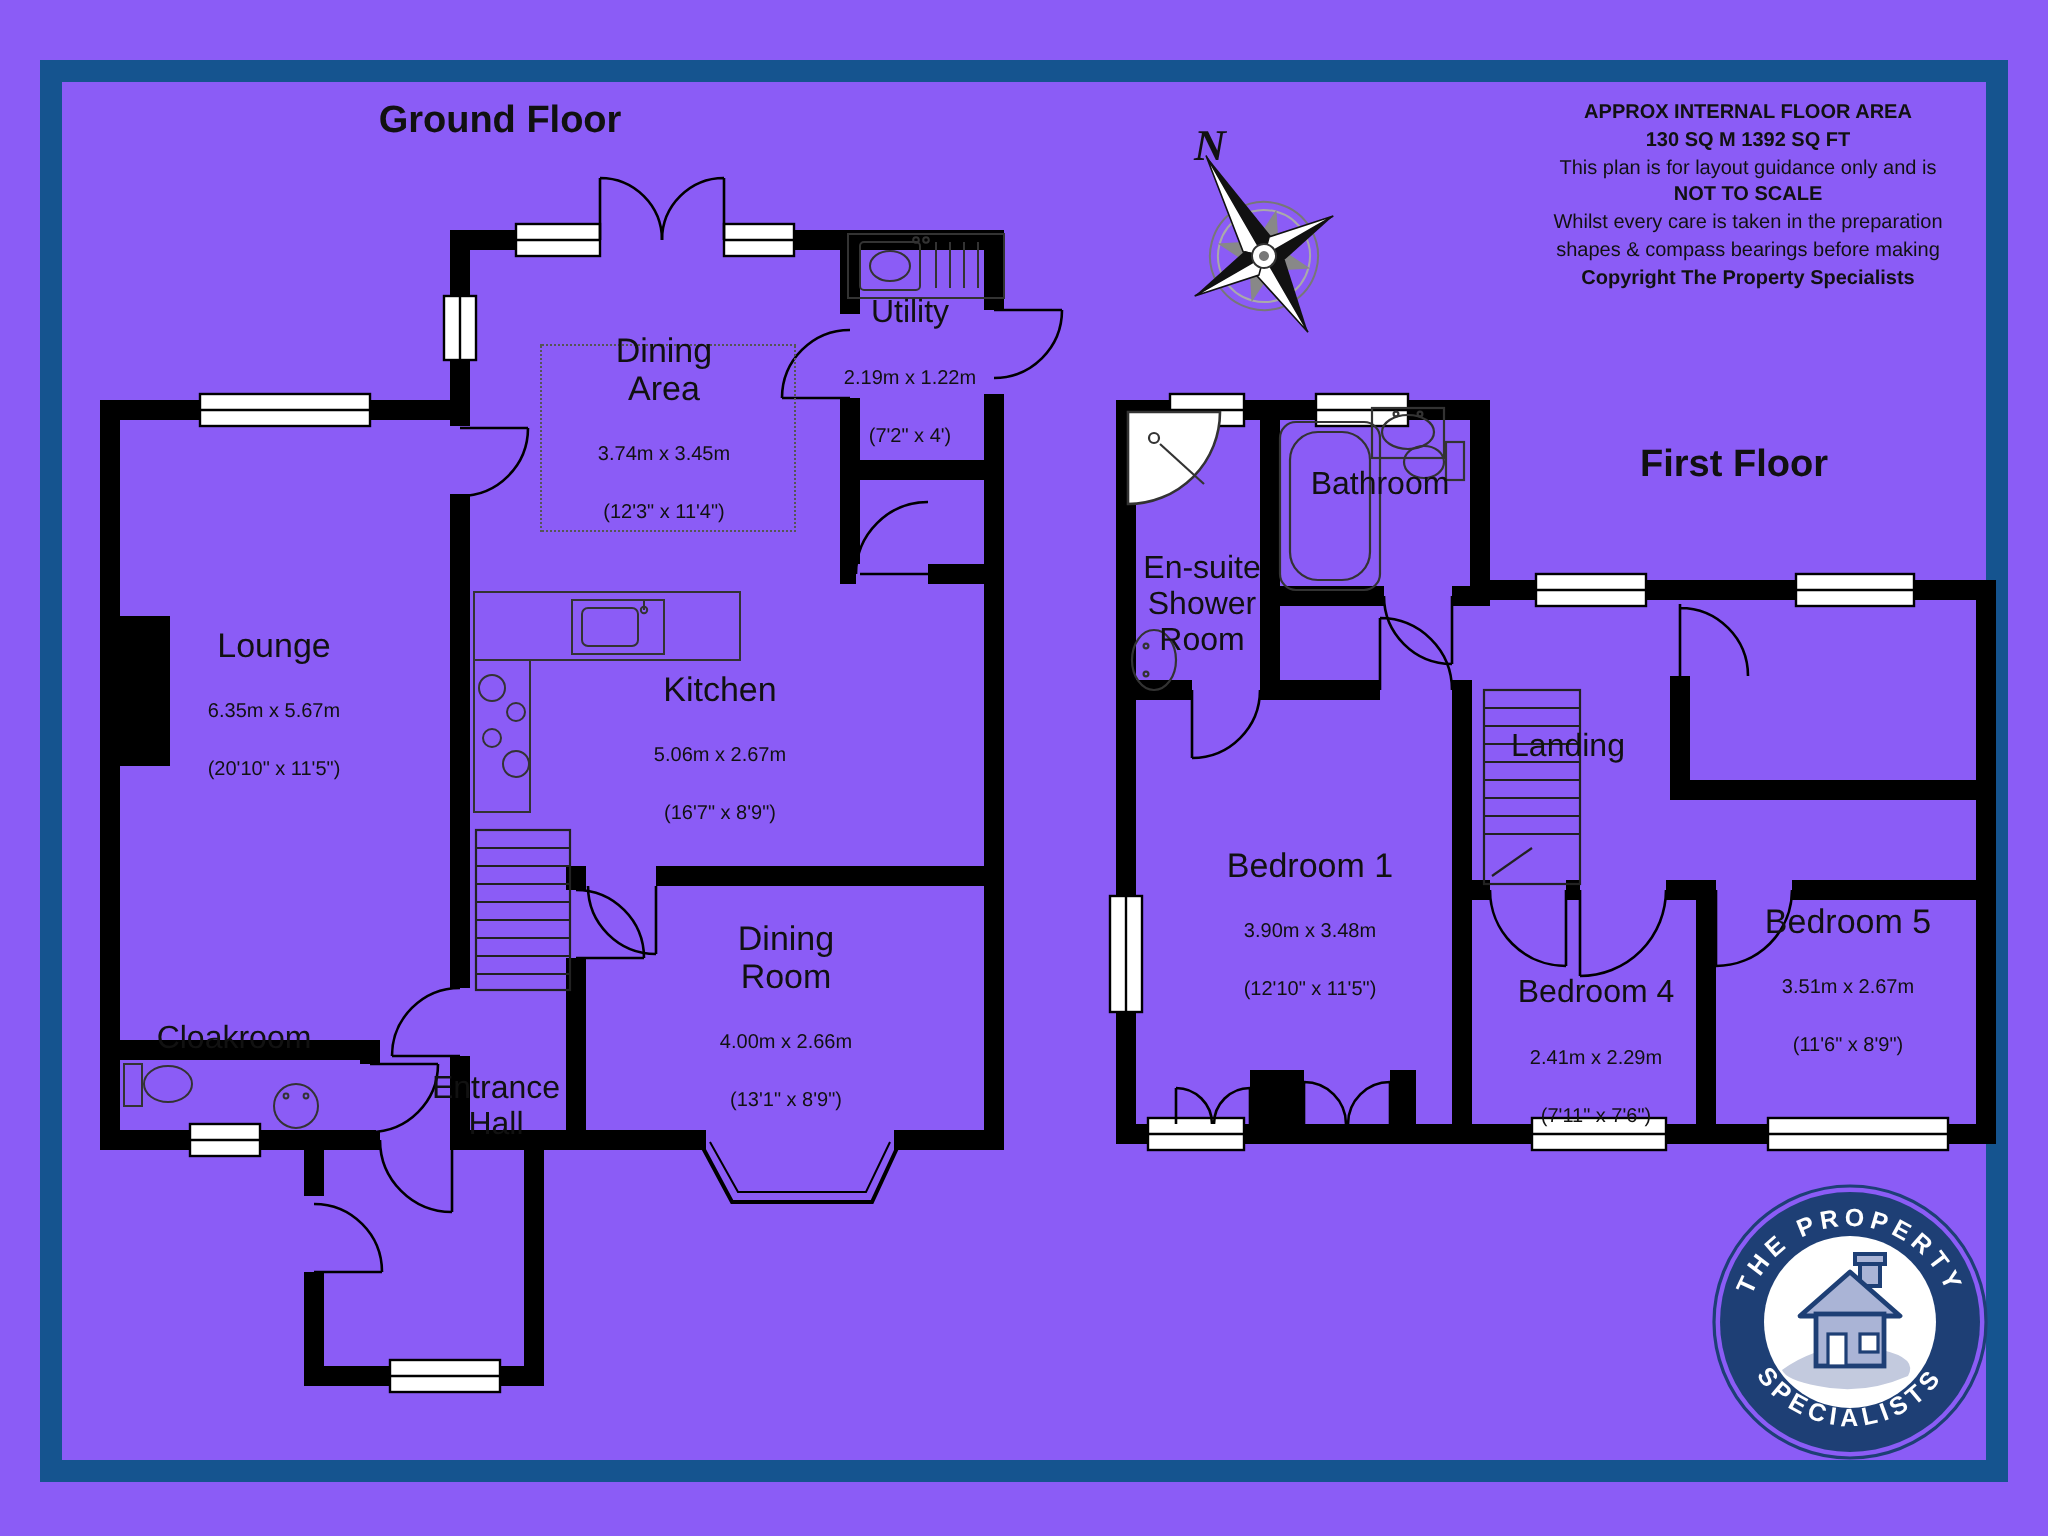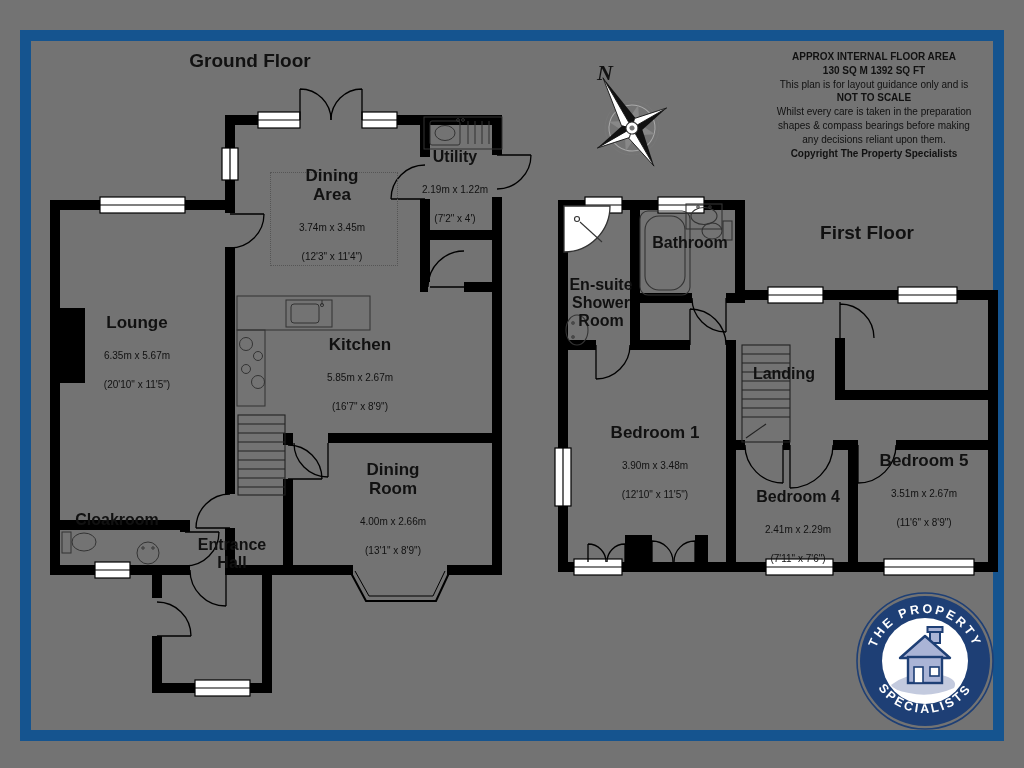--- a/index.html
+++ b/index.html
@@ -1,20 +1,20 @@
 <!DOCTYPE html>
 <html><head>
 <meta charset="utf-8">
 <style>
   html,body{margin:0;padding:0;background:#fff;width:1024px;height:768px;overflow:hidden;}
-  .page{position:relative;width:1024px;height:768px;background:#737373;font-family:"Liberation Sans",sans-serif;color:#111;}
+  .page{position:relative;width:1024px;height:768px;background:#8b5cf6;font-family:"Liberation Sans",sans-serif;color:#111;}
   .frame{position:absolute;left:20px;top:30px;width:984px;height:711px;border:11px solid #15548f;box-sizing:border-box;}
   svg.plan{position:absolute;left:0;top:0;width:1024px;height:768px;}
   .lbl{position:absolute;transform:translate(-50%,-50%);text-align:center;white-space:pre-line;line-height:1.12;}
-  .nm{display:block;font-weight:bold;font-size:16px;}
+  .nm{display:block;font-weight:normal;font-size:16px;}
   .nm.big{font-size:17px;}
   .dim{display:block;font-size:10px;}
   .floor-title{position:absolute;transform:translate(-50%,-50%);font-size:19px;font-weight:bold;white-space:nowrap;}
   .dining-box{position:absolute;left:270px;top:172px;width:126px;height:92px;border:1.5px dotted #555;}
   .disclaimer{position:absolute;left:741px;top:50px;width:266px;text-align:center;font-size:10px;line-height:13.8px;}
   .disclaimer .b{font-weight:bold;}
   .logo{position:absolute;left:855px;top:591px;width:140px;height:140px;}
   .compass-n{position:absolute;transform:translate(-50%,-50%);left:605px;top:73px;font-family:"Liberation Serif",serif;font-weight:bold;font-style:italic;font-size:22px;}
 </style>
 </head>
@@ -373,36 +373,36 @@
   </div>
 
   <div class="lbl" style="left:455px;top:186px;">
     <span class="nm">Utility</span>
     <span class="dim">2.19m x 1.22m</span>
     <span class="dim">(7'2" x 4')</span>
   </div>
 
   <div class="lbl" style="left:360px;top:374px;">
     <span class="nm big">Kitchen</span>
-    <span class="dim">5.85m x 2.67m</span>
+    <span class="dim">5.06m x 2.67m</span>
     <span class="dim">(16'7" x 8'9")</span>
   </div>
 
   <div class="lbl" style="left:393px;top:508px;">
     <span class="nm big">Dining
 Room</span>
     <span class="dim">4.00m x 2.66m</span>
     <span class="dim">(13'1" x 8'9")</span>
   </div>
 
   <div class="lbl" style="left:117px;top:520px;">
     <span class="nm">Cloakroom</span>
   </div>
 
-  <div class="lbl" style="left:232px;top:554px;">
+  <div class="lbl" style="left:248px;top:554px;">
     <span class="nm">Entrance
 Hall</span>
   </div>
 
   <div class="lbl" style="left:690px;top:243px;">
     <span class="nm">Bathroom</span>
   </div>
 
   <div class="lbl" style="left:601px;top:303px;">
     <span class="nm">En-suite
@@ -435,21 +435,20 @@
 
   <div class="compass-n">N</div>
 
   <div class="disclaimer">
     <div class="b">APPROX INTERNAL FLOOR AREA</div>
     <div class="b">130 SQ M 1392 SQ FT</div>
     <div>This plan is for layout guidance only and is</div>
     <div class="b">NOT TO SCALE</div>
     <div>Whilst every care is taken in the preparation</div>
     <div>shapes &amp; compass bearings before making</div>
-    <div>any decisions reliant upon them.</div>
     <div class="b">Copyright The Property Specialists</div>
   </div>
 
   <svg class="logo" viewBox="-70 -70 140 140">
     <circle r="68" fill="none" stroke="#1e3f75" stroke-width="1.6"></circle>
     <circle r="65" fill="#1e3f75"></circle>
     <circle r="43" fill="#ffffff"></circle>
     <defs>
       <path id="arcTop" d="M -52 4 A 52 52 0 0 1 52 4" fill="none"></path>
       <path id="arcBot" d="M -56 -4 A 56 56 0 0 0 56 -4" fill="none"></path>

